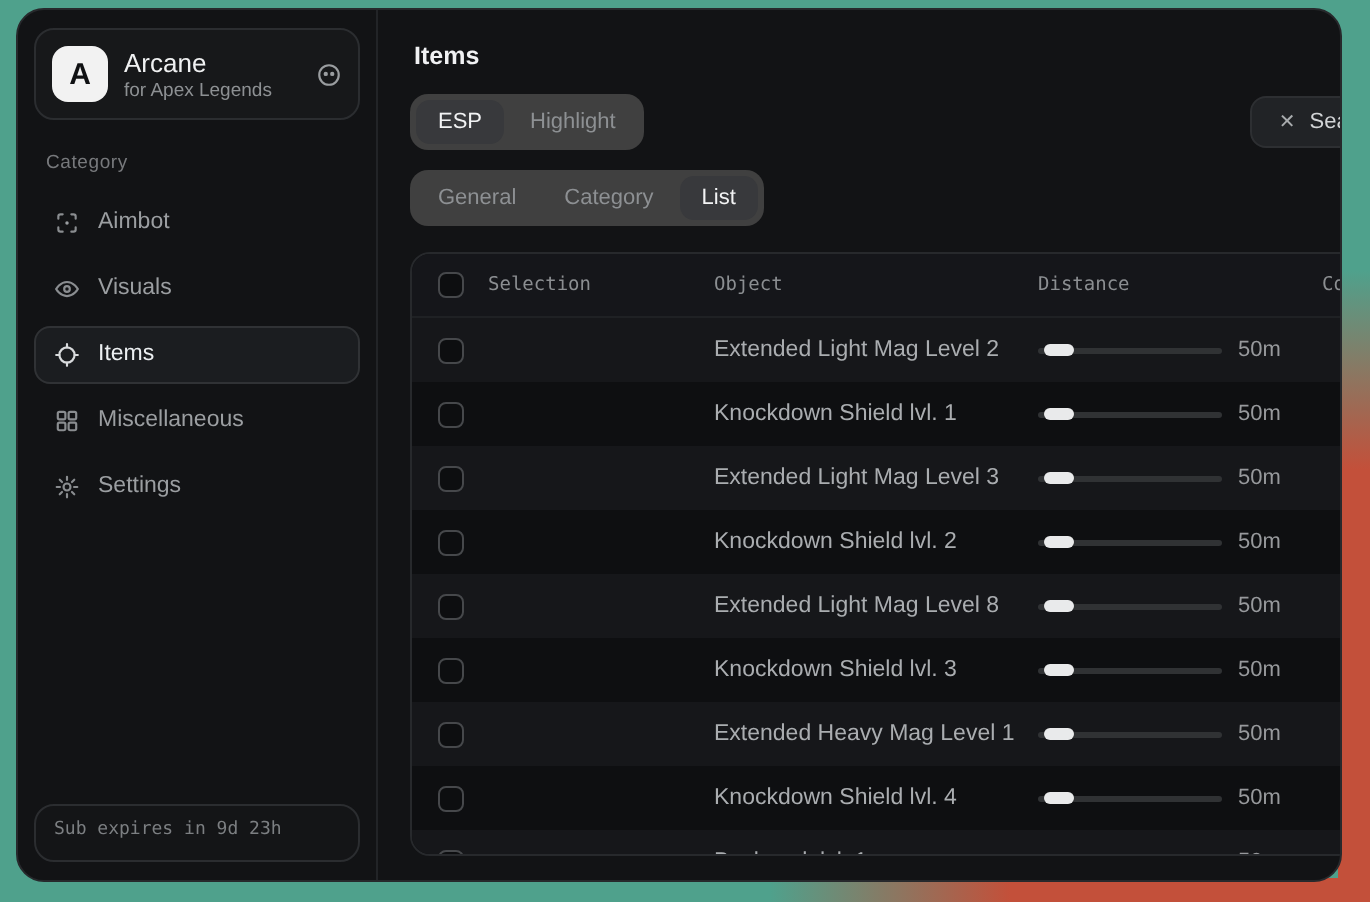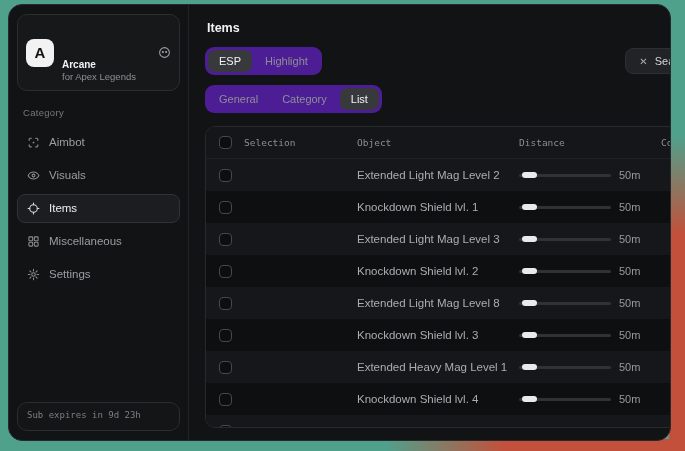--- a/index.html
+++ b/index.html
@@ -31,21 +31,21 @@
   .brand-card {
     border:1px solid #2b2d30; border-radius:10px; background:#17181a;
     padding:8px; display:flex; align-items:center; gap:8px;
   }
   .logo {
     width:28px; height:28px; border-radius:8px; background:#f2f2f2;
     color:#101113; font-weight:bold; font-size:15px;
     display:flex; align-items:center; justify-content:center; flex-shrink:0;
   }
   .brand-text { flex:1; min-width:0; }
-  .brand-title { font-size:10px; font-weight:bold; color:#f0f1f2;margin-top:36px; }
+  .brand-title { font-size:13px; font-weight:normal; color:#f0f1f2; }
   .brand-sub { font-size:9.5px; color:#8d9093; margin-top:1px; white-space:nowrap; }
   .discord-btn { color:#9a9da0; display:flex; align-items:center; cursor:pointer; }
   .section-label {
     font-size:9.5px; color:#77797c; margin:16px 6px 10px 6px; letter-spacing:.3px;
   }
   .nav { display:flex; flex-direction:column; gap:4px; }
   .nav-item {
     display:flex; align-items:flex-start; gap:9px; padding:7px 9px;
     border:1px solid transparent; border-radius:8px;
     font-size:11.5px; color:#9b9ea1; cursor:pointer;
@@ -63,21 +63,21 @@
   .session-line1 {
     font-family:"DejaVu Sans Mono", monospace;
     font-size:9px; color:#7c7f82; margin-bottom:3px; white-space:nowrap;
   }
   .session-line2 { font-size:9.5px; color:#b9bcbf; white-space:nowrap; }
   
   .main { flex:1; padding:12px 12px 12px 16px; display:flex; flex-direction:column; }
   .page-title { font-size:12.5px; font-weight:bold; color:#f0f1f3; margin:4px 0 12px 2px; }
   .toolbar { display:flex; align-items:center; justify-content:space-between; }
   .seg {
-    display:inline-flex; background:#4c1d95; border-radius:9px; padding:3px; gap:2px;
+    display:inline-flex; background:#404040; border-radius:9px; padding:3px; gap:2px;
   }
   .seg-tab {
     border:none; background:transparent; color:#8d9093; font-size:11px;
     font-family:inherit; padding:5px 11px; border-radius:7px; cursor:pointer; white-space:nowrap;
   }
   .seg-tab.active { background:#38393c; color:#f2f3f4; }
   .search-btn {
     display:inline-flex; align-items:center; gap:7px;
     background:#212326; border:1px solid #2d2f32; border-radius:8px;
     color:#d3d5d7; font-size:11px; font-family:inherit;

